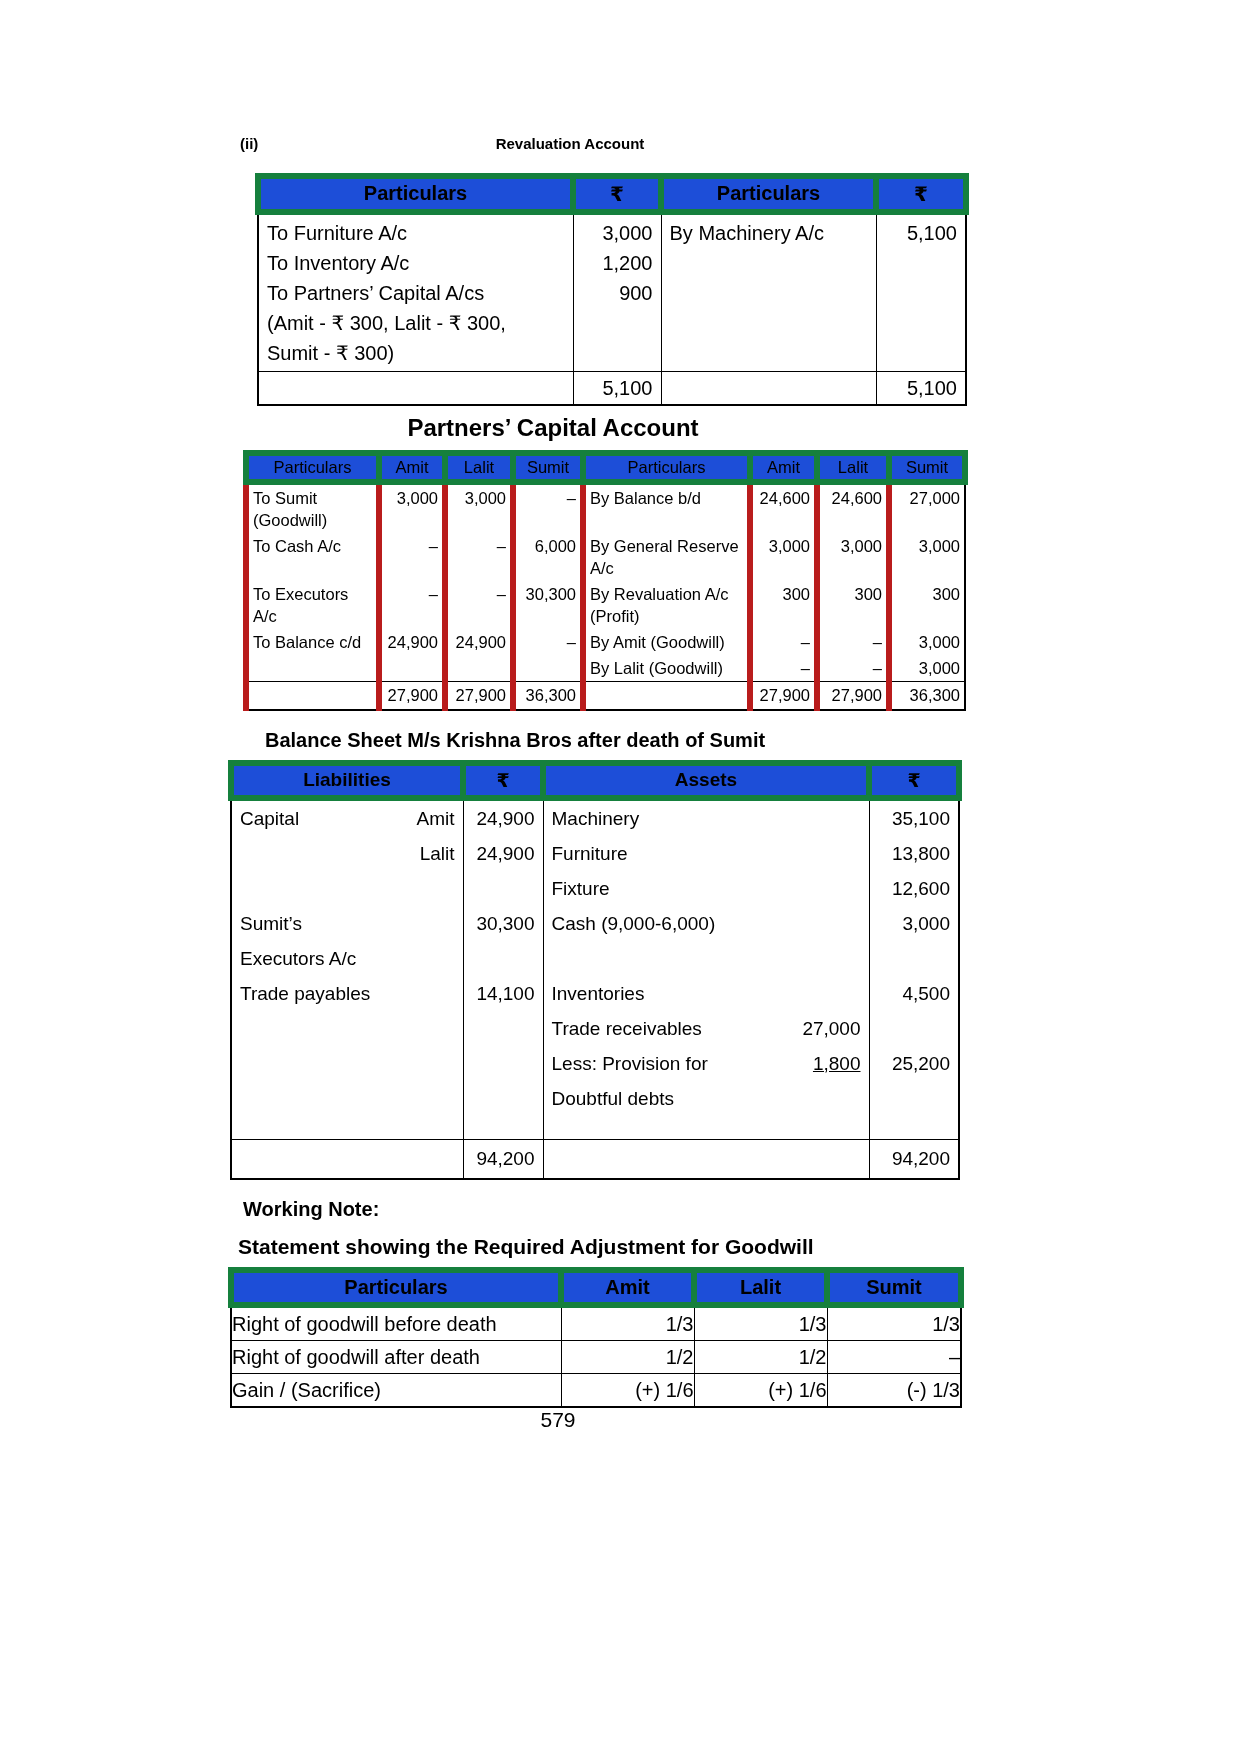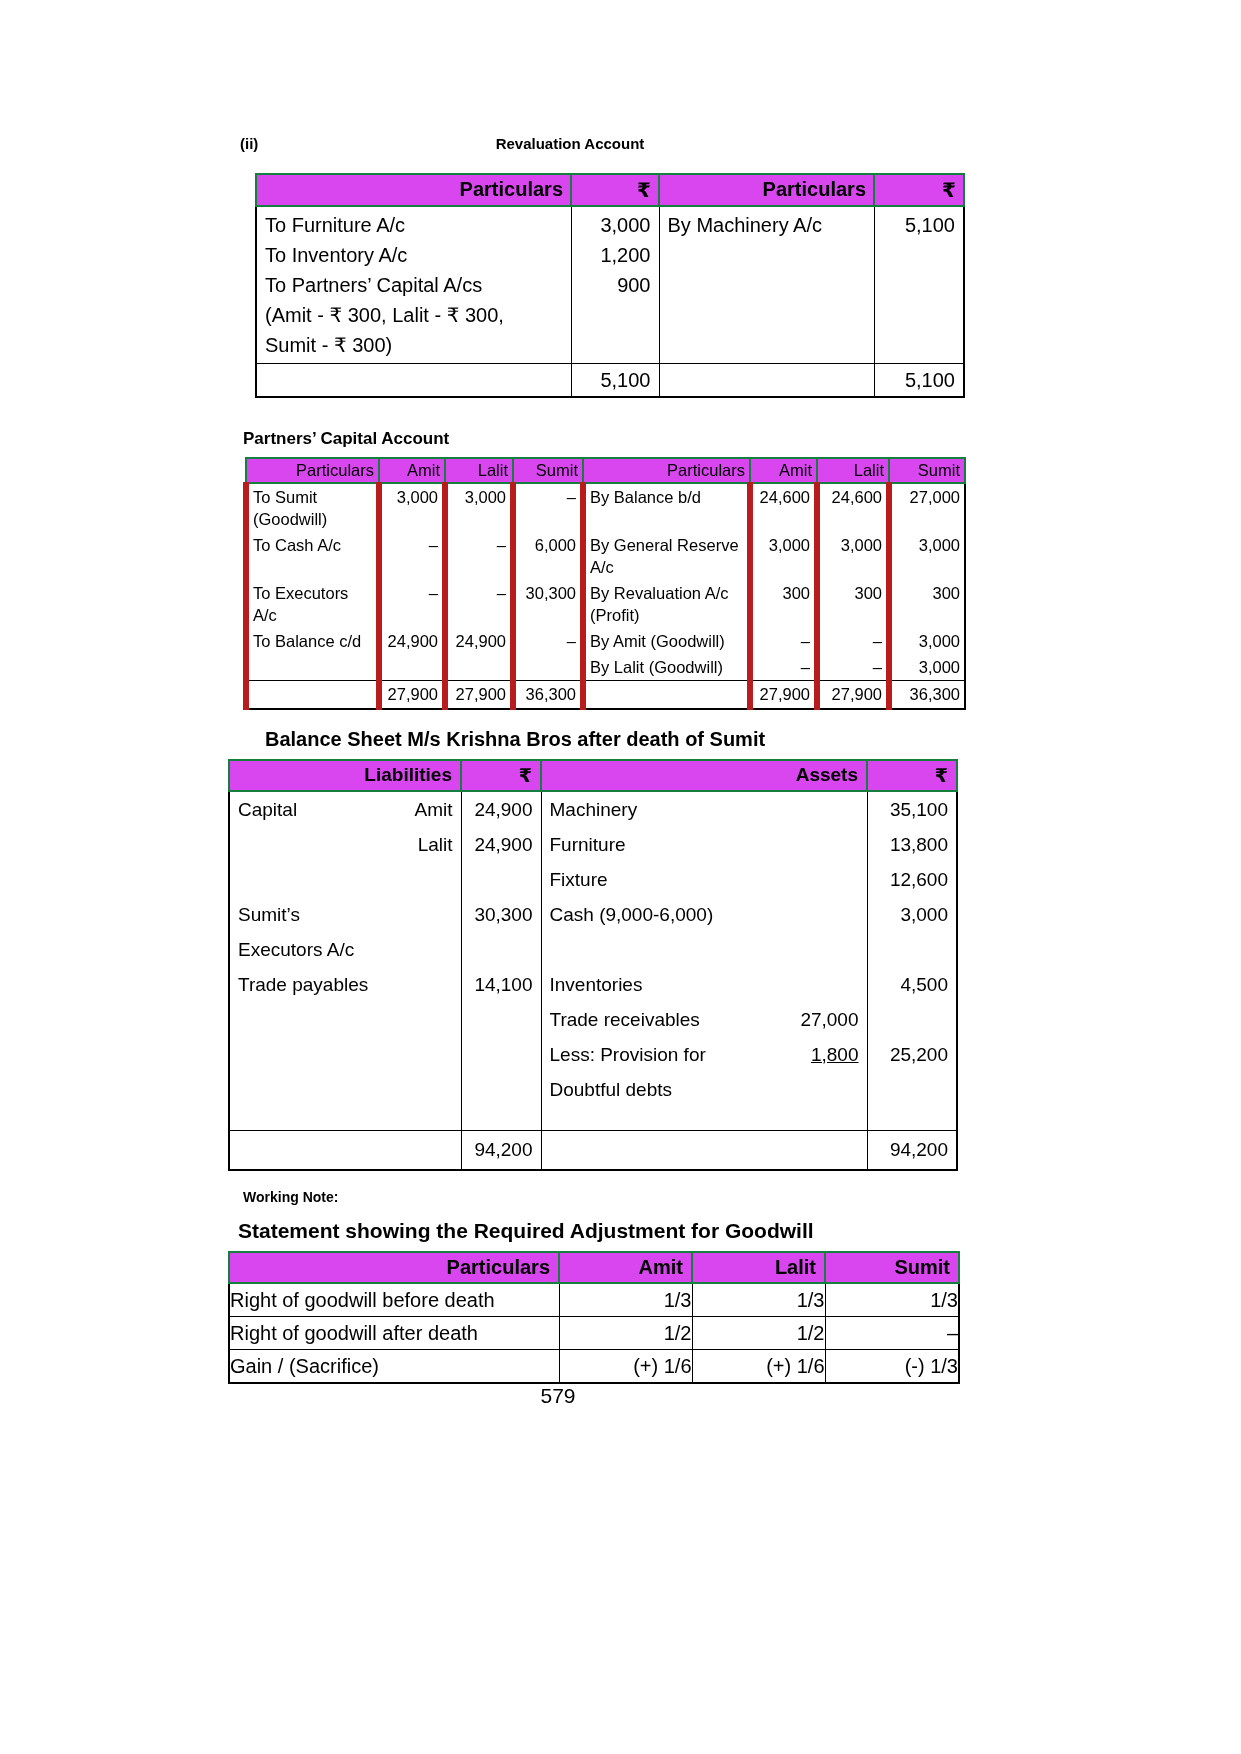--- a/index.html
+++ b/index.html
@@ -9,46 +9,46 @@
     font-family:"Liberation Sans","DejaVu Sans",sans-serif;
     color:#000;
   }
   .page { position:relative; width:1241px; height:1754px; overflow:hidden; }
   .content { position:absolute; left:228px; top:135px; width:740px; }
 
   
   table { border-collapse:collapse; border:2px solid #000; table-layout:fixed; }
   th,td { vertical-align:top; }
   .head th {
-    background:#d946ef;
-    border:2px solid #15803d;
-    text-align:right;
+    background:#1d4ed8;
+    border:6px solid #15803d;
+    text-align:center;
     padding:3px 7px;
   }
   .amt { text-align:right; }
   .hr { text-align:right; }
 
   
   .titlebar { position:relative; height:32px; margin-bottom:6px; font-size:15px; font-weight:bold; }
   .item-label { position:absolute; left:12px; top:0; }
   .reval-title { position:absolute; left:0; width:684px; text-align:center; }
 
   
   .reval { width:708px; margin-left:27px; font-size:20px; }
   .reval .head th { font-size:20px; font-weight:bold; }
   .reval td { border-left:1px solid #000; border-right:1px solid #000; padding:3px 8px; }
   .reval .bodyrow td { height:152px; }
   .reval .bodyrow div { line-height:30px; white-space:nowrap; }
   .reval .bodyrow .wrapok div { white-space:normal; }
   .reval tr.total td { border-top:1px solid #000; height:32px; line-height:26px; font-size:20px; }
 
   
-  .cap-title { margin-top:31px; width:620px; margin-left:15px; text-align:left; font-size:17px; font-weight:bold; }
+  .cap-title { margin-top:8px; width:620px; margin-left:15px; text-align:center; font-size:24px; font-weight:bold; }
   .bs-title  { margin-top:18px; margin-left:37px; font-size:20px; font-weight:bold; }
-  .wn-head   { margin-top:18px; margin-left:15px; font-size:14px; font-weight:bold; }
+  .wn-head   { margin-top:18px; margin-left:15px; font-size:20px; font-weight:bold; }
   .wn-title  { margin-top:14px; margin-left:10px; font-size:21px; font-weight:bold; }
 
   
   .cap { width:719px; margin-left:15px; margin-top:8px; font-size:16.5px; }
   .cap .head th { font-weight:normal; padding:2px 4px; font-size:16.5px; }
   .cap td { border-left:6px solid #b91c1c; border-right:1px solid #000; padding:2px 4px; line-height:22px; }
   .cap tr.total td { border-top:1px solid #000; height:28px; }
 
   
   .bs { width:728px; margin-top:8px; font-size:19px; }

